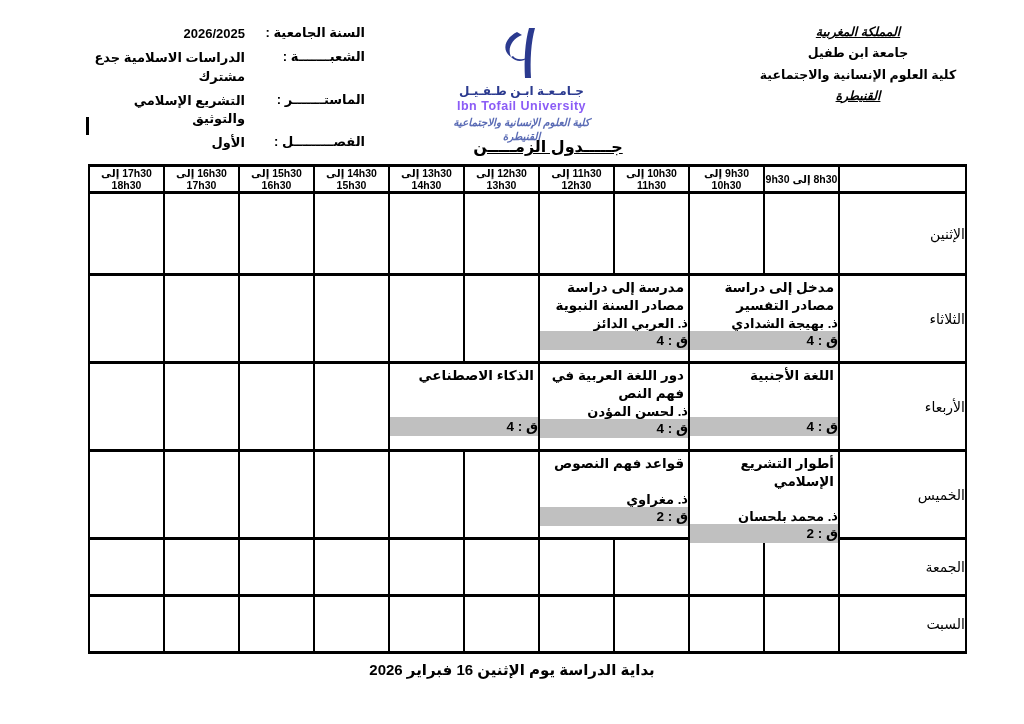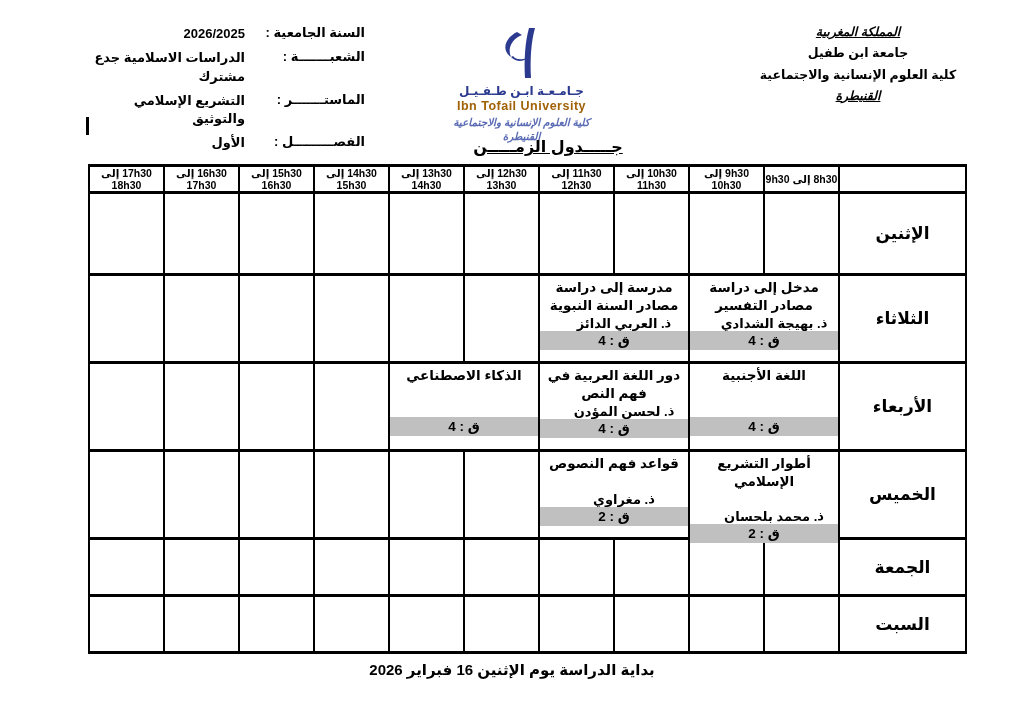--- a/index.html
+++ b/index.html
@@ -14,44 +14,44 @@
   
   .admin{position:absolute;top:24px;left:90px;direction:rtl;font-size:13px;}
   .admin table{border-collapse:collapse;}
   .admin td{vertical-align:top;padding:1px 0 4px 0;}
   .admin .lbl{width:120px;text-align:right;white-space:nowrap;}
   .admin .val{width:155px;text-align:right;line-height:1.45;}
   
   .logo{position:absolute;top:26px;left:424px;width:195px;text-align:center;line-height:1.25;}
   .logo .emblem{display:block;margin:0 auto;}
   .logo .ar{color:#2b3a8f;font-size:12px;letter-spacing:1px;margin-top:2px;direction:rtl;}
-  .logo .en{color:#a16207;font-size:12.5px;letter-spacing:.5px;}
+  .logo .en{color:#8b5cf6;font-size:12.5px;letter-spacing:.5px;}
   .logo .script{color:#5b6cb5;font-style:italic;font-size:10.5px;direction:rtl;margin-top:1px;}
   
   .stray{position:absolute;left:86px;top:117px;width:3px;height:18px;background:#000;}
   
   .doc-title{position:absolute;top:137px;left:0;width:100%;text-align:center;direction:rtl;
              font-size:16px;text-decoration:underline;margin-left:36px;}
   
   .sched{position:absolute;top:164px;left:88px;}
   table.grid{border-collapse:collapse;table-layout:fixed;direction:rtl;}
   table.grid th,table.grid td{
     border:2px solid #000;border-top-width:3px;border-bottom-width:3px;
     padding:0;background:#fff;
   }
   .col-day{width:127px;}
   .col-t{width:75px;}
   tr.r-h{height:25px;}
   tr.r-mon{height:82px;}
   tr.r-tue,tr.r-wed,tr.r-thu{height:88px;}
   tr.r-fri,tr.r-sat{height:57px;}
   th.time-h{font-size:10.5px;font-weight:bold;text-align:center;}
-  th.day-h{font-size:17px;font-weight:bold;text-align:center;vertical-align:middle;}
+  th.day-h{font-size:14px;font-weight:normal;text-align:right;vertical-align:middle;}
   td.c-td{vertical-align:top;}
-  .course{height:72px;display:flex;flex-direction:column;text-align:center;direction:rtl;}
+  .course{height:72px;display:flex;flex-direction:column;direction:rtl;}
   .course .t{font-size:13.5px;line-height:1.3;padding:3px 4px 0 4px;}
   .course .tc{font-size:13px;margin-top:2px;padding-left:20px;}
   .course.gap .tc{margin-top:19px;}
   .course .rm{margin-top:auto;background:#c0c0c0;font-size:13.5px;height:19px;line-height:19px;}
   .course.raised .rm{margin-bottom:13px;}
   
   .footer{position:absolute;top:661px;left:0;width:100%;text-align:center;direction:rtl;font-size:15px;}
 </style>
 </head>
 <body>

